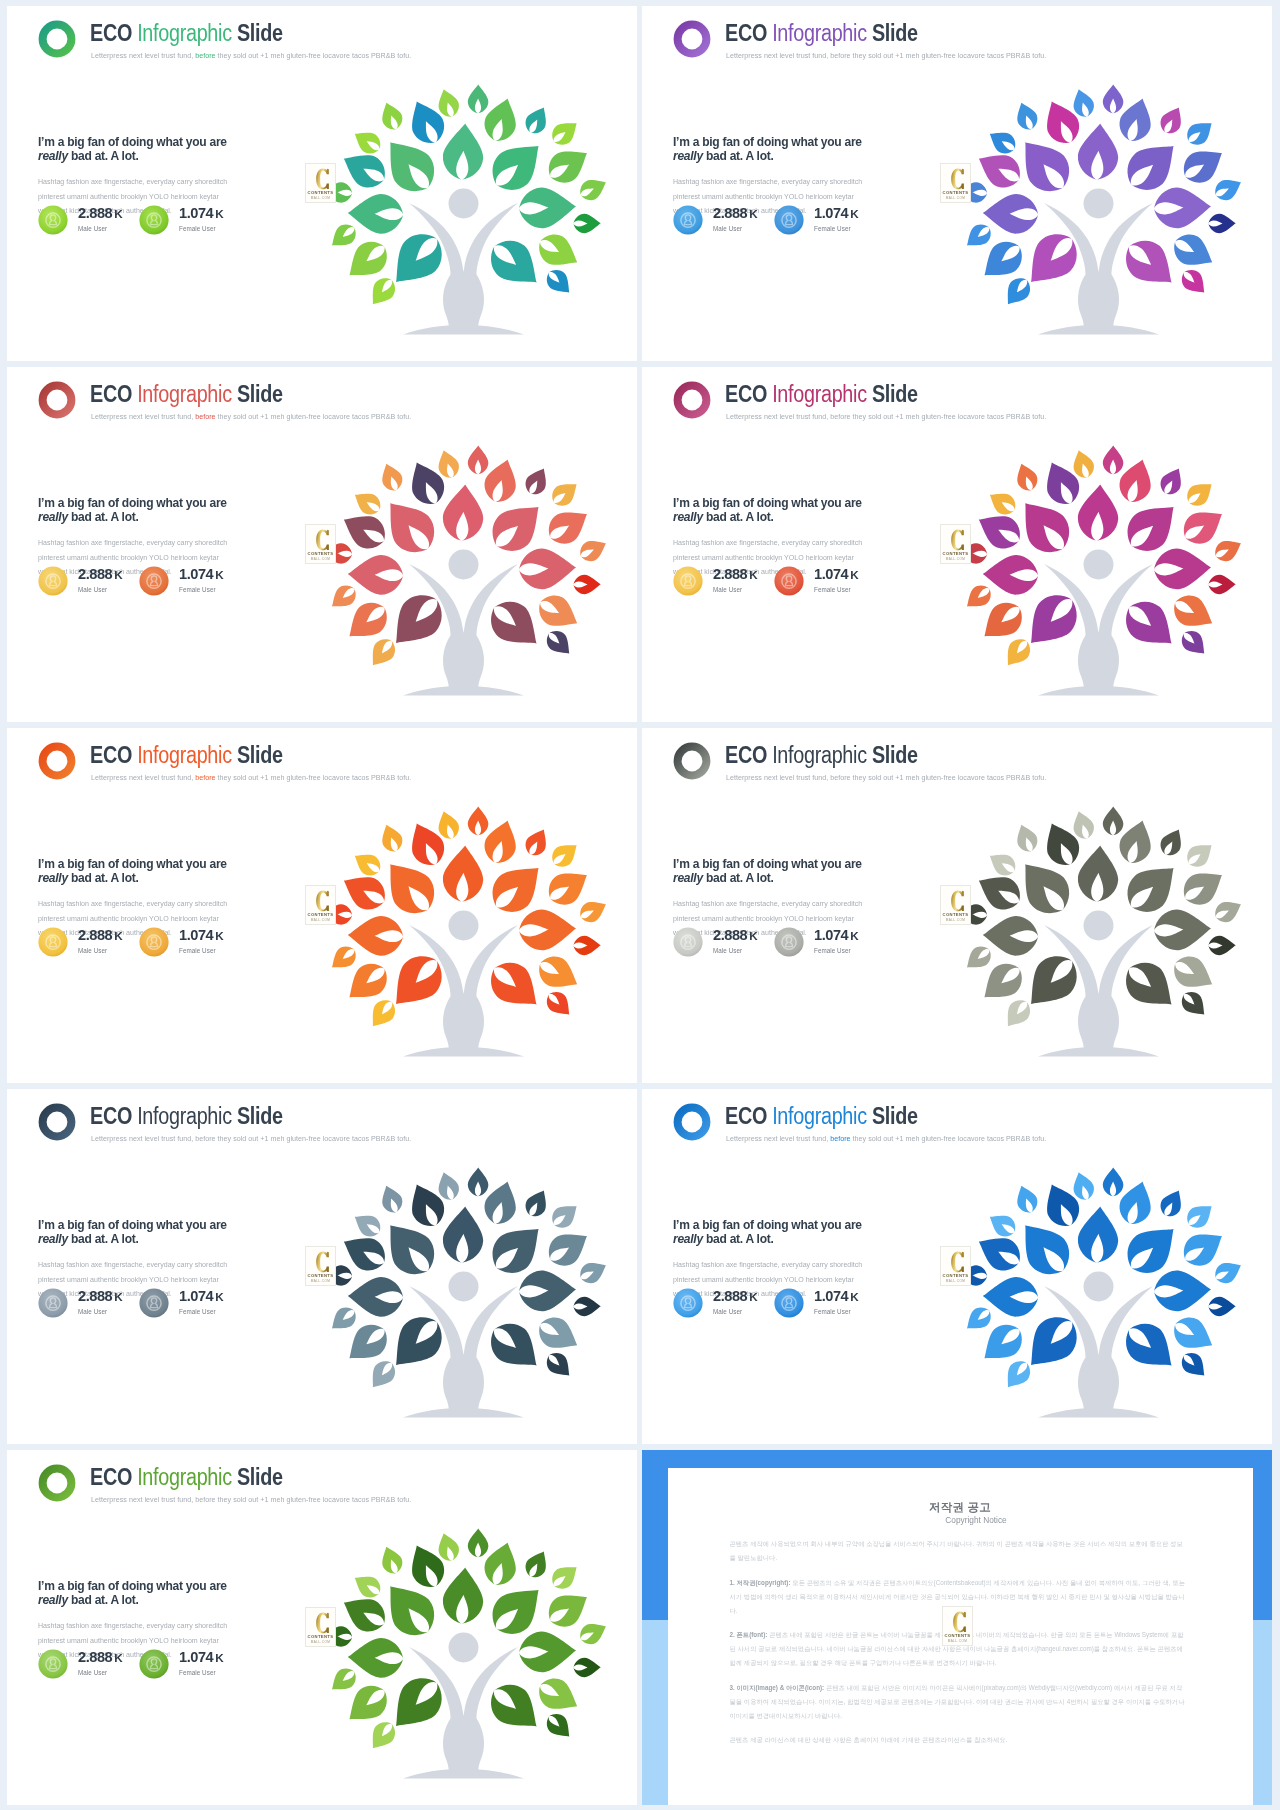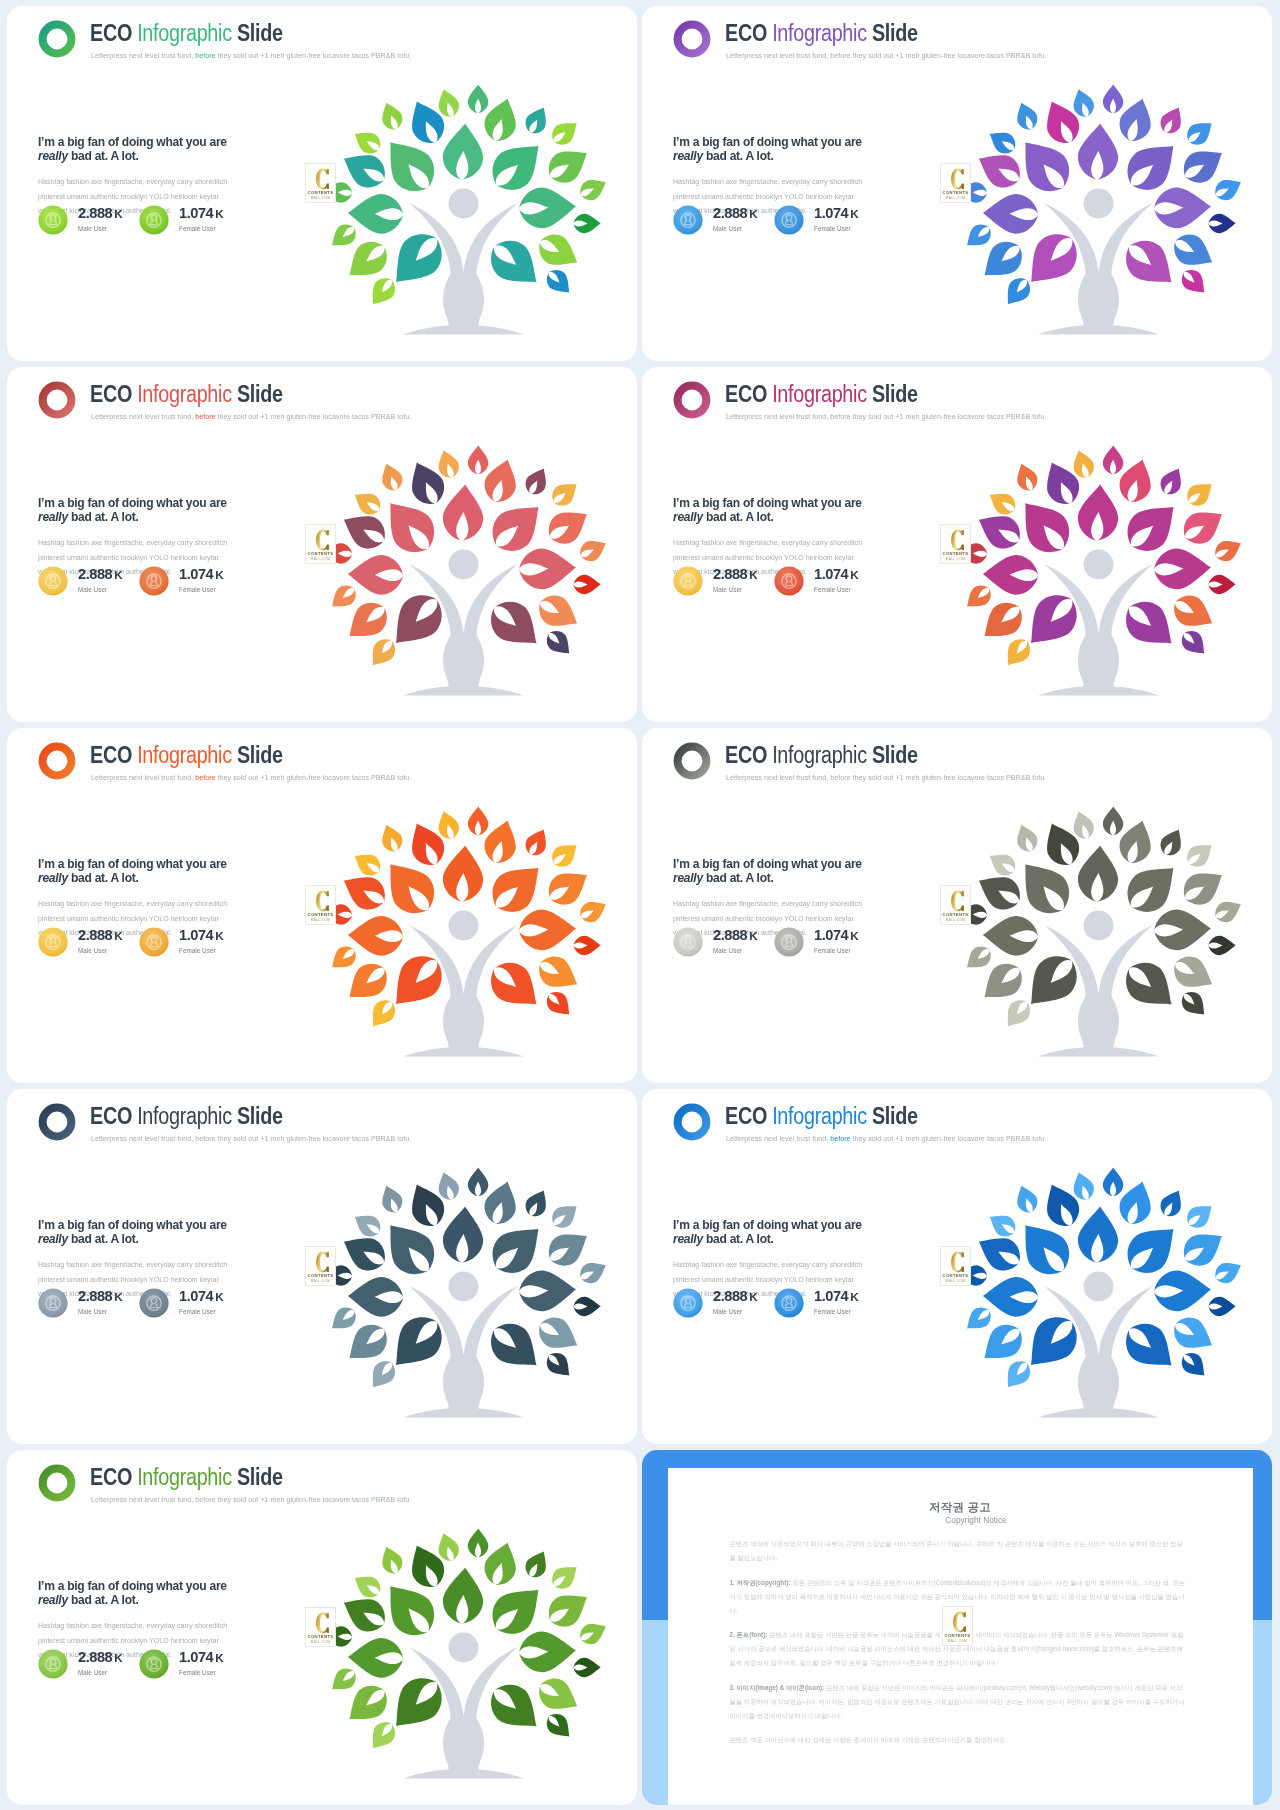--- a/index.html
+++ b/index.html
@@ -1,20 +1,20 @@
 <!DOCTYPE html>
 <html><head>
 <meta charset="utf-8">
 <style>
   html,body{margin:0;padding:0;}
   body{width:1280px;height:1810px;background:#e8eff7;
        font-family:"Liberation Sans",sans-serif;overflow:hidden;}
   .grid{position:absolute;left:0;top:0;width:1280px;height:1810px;}
   .slide{position:absolute;width:630px;height:355px;background:#ffffff;
-         box-sizing:border-box;overflow:hidden;border-radius:15px;}
+         box-sizing:border-box;overflow:hidden;}
 
   
   .ring{position:absolute;left:31px;top:14px;width:38px;height:38px;}
   .ttl{position:absolute;left:83px;top:14px;font-size:23px;font-weight:700;
        letter-spacing:-0.35px;white-space:nowrap;color:#36424f;line-height:26px;
        transform:scaleX(0.86);transform-origin:left top;}
   .ttl .m{font-weight:400;}
   .sub{position:absolute;left:84px;top:45px;font-size:7.6px;color:#a6adb4;
        white-space:nowrap;letter-spacing:0.02px;
        transform:scaleX(0.94);transform-origin:left top;}

